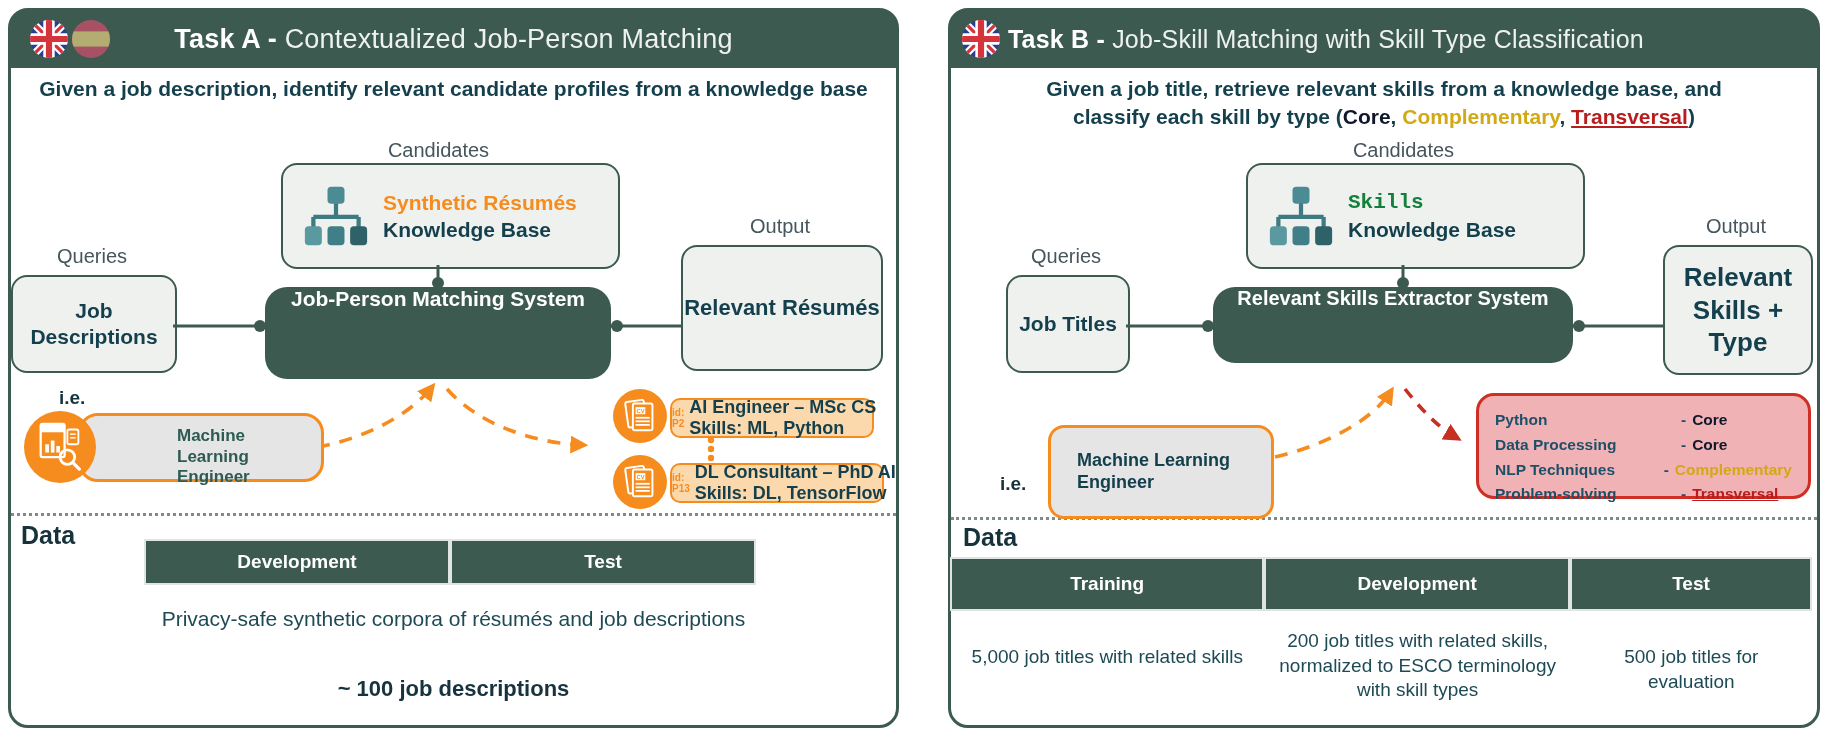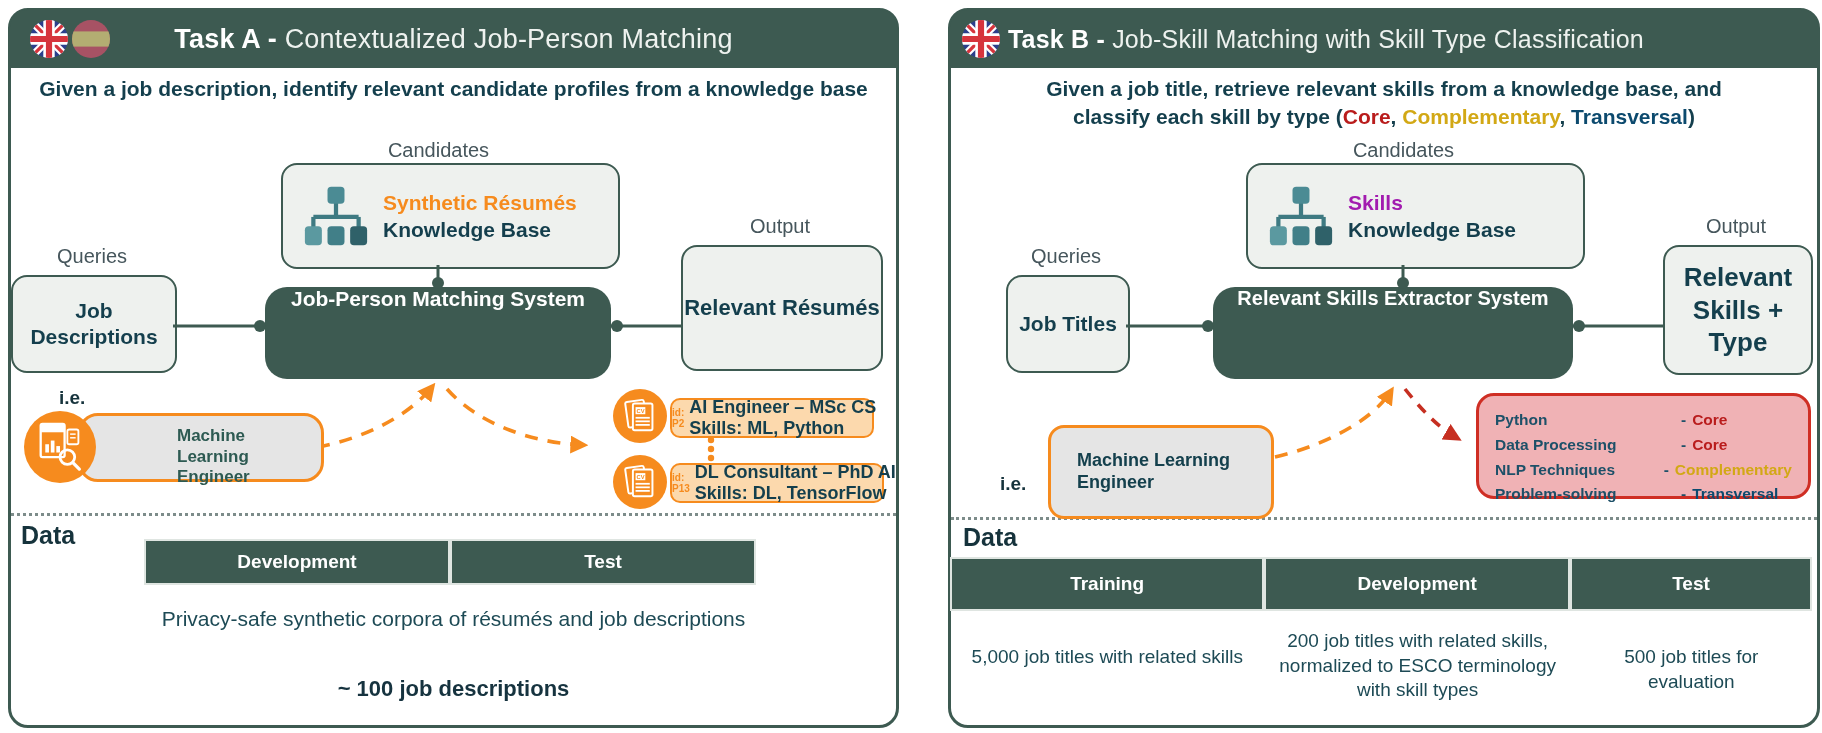--- a/index.html
+++ b/index.html
@@ -19,39 +19,39 @@
             font-weight:bold;font-size:21px;line-height:1.35;color:#143f4d;}
   .small-label{position:absolute;text-align:center;font-size:20px;color:#46565c;}
   .lightbox{position:absolute;background:#eef1ee;border:2.5px solid #3d5a51;border-radius:16px;
             display:flex;align-items:center;justify-content:center;}
   .darkbox{position:absolute;background:#3d5a51;border-radius:22px;display:flex;
            align-items:flex-start;justify-content:center;color:#ffffff;font-weight:bold;}
   .boxtext{font-weight:bold;font-size:21px;color:#143f4d;text-align:center;line-height:1.25;}
   .kb{justify-content:flex-start;padding-left:20px;gap:14px;}
   .kb .kbtxt{line-height:1.3;font-size:21px;font-weight:bold;text-align:left;}
   .kb-accent-a{color:#f68b1e;}
-  .kb-accent-b{color:#a21caf;}
+  .kb-accent-b{color:#15803d;font-family:Liberation Mono, monospace;}
   .kb-sub{color:#143f4d;}
   .ie{position:absolute;font-weight:bold;font-size:19px;color:#16333c;}
   .mlpill{position:absolute;background:#e5e5e5;border:3px solid #f68b1e;border-radius:20px;z-index:1;}
   .mltxt{font-weight:bold;font-size:17px;line-height:1.22;color:#2d5a52;}
   .mlcircle{position:absolute;background:#f68b1e;border-radius:50%;z-index:2;
             display:flex;align-items:center;justify-content:center;}
   .cvpill{position:absolute;background:#fcd9ad;border:2.5px solid #f68b1e;border-radius:10px;z-index:1;
           display:flex;align-items:center;gap:5px;}
   .cvid{font-size:10px;font-weight:bold;color:#f68b1e;width:32px;line-height:1.1;}
   .cvtxt{font-size:18px;font-weight:bold;color:#143f4d;line-height:1.18;white-space:nowrap;}
   .redbox{position:absolute;background:#f0b2b5;border:3.5px solid #cf2e24;border-radius:18px;
           padding:12px 16px;box-sizing:border-box;}
   .rb-row{display:flex;font-size:15.5px;font-weight:bold;line-height:1.6;}
   .rb-name{width:186px;color:#1d5068;}
   .rb-dash{color:#1d5068;margin-right:6px;}
-  .t-core{color:#b91c1c;}
+  .t-core{color:#0f172a;}
   .t-comp{color:#d2a815;}
-  .t-trans{color:#0c4a6e;}
+  .t-trans{color:#b91c1c;text-decoration:underline;}
   .divider{position:absolute;left:0;right:0;height:0;border-top:3px dotted #7d8c8a;}
   .data-h{position:absolute;font-size:25px;font-weight:bold;color:#16333c;}
   .thead{position:absolute;display:flex;}
   .thead .cell{background:#3d5a51;color:#ffffff;font-weight:bold;font-size:19px;
                display:flex;align-items:center;justify-content:center;border:2px solid #dfe5e1;}
   .tbody{position:absolute;display:flex;}
   .tbody .cell{color:#1d4a55;font-size:19px;line-height:1.3;text-align:center;
                padding:12px 14px;box-sizing:border-box;}
   .centered-line{position:absolute;left:0;right:0;text-align:center;color:#1d4a55;font-size:21px;}
   .stat{position:absolute;left:0;right:0;text-align:center;color:#16333f;font-size:22px;font-weight:bold;}
@@ -258,21 +258,21 @@
         <div class="kb-accent-b">Skills</div>
         <div class="kb-sub">Knowledge Base</div>
       </div>
     </div>
 
     <div class="small-label" style="left:35px;top:234px;width:160px;">Queries</div>
     <div class="lightbox" style="left:55px;top:264px;width:120px;height:94px;">
       <div class="boxtext">Job Titles</div>
     </div>
 
-    <div class="darkbox" style="left:262px;top:276px;width:360px;height:92px;font-size:20px;">
+    <div class="darkbox" style="left:262px;top:276px;width:360px;height:76px;font-size:20px;">
       <span>Relevant Skills Extractor System</span>
     </div>
 
     <div class="small-label" style="left:692px;top:204px;width:186px;">Output</div>
     <div class="lightbox" style="left:712px;top:234px;width:146px;height:126px;">
       <div class="boxtext" style="font-size:26px;">Relevant Skills + Type</div>
     </div>
 
     <div class="ie" style="left:49px;top:462px;">i.e.</div>
     <div class="mlpill" style="left:97px;top:414px;width:220px;height:88px;border-radius:16px;">

